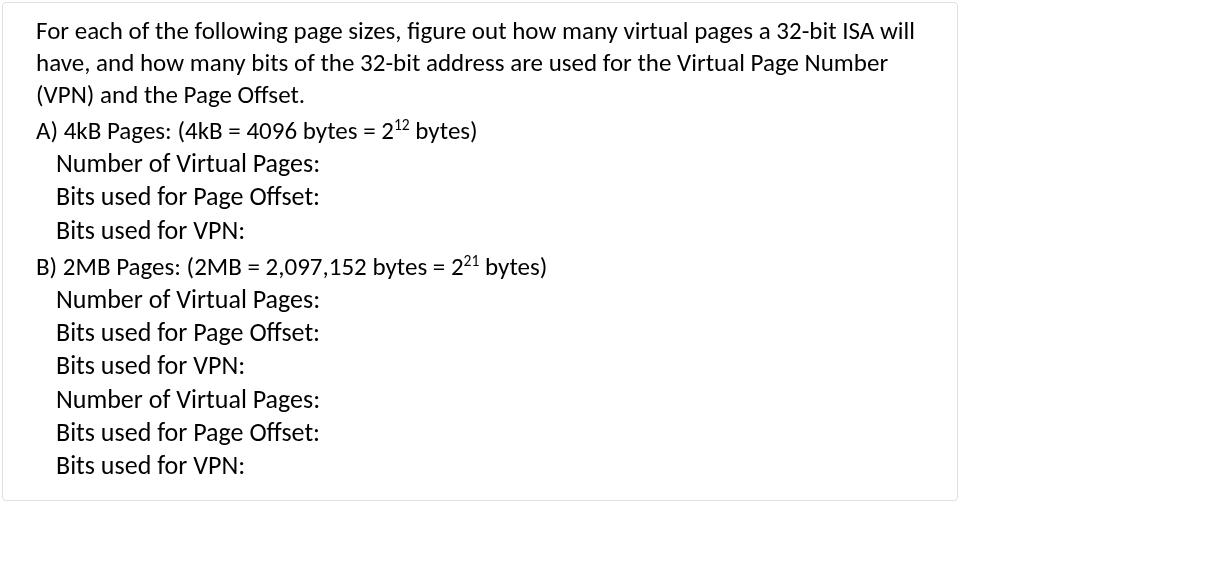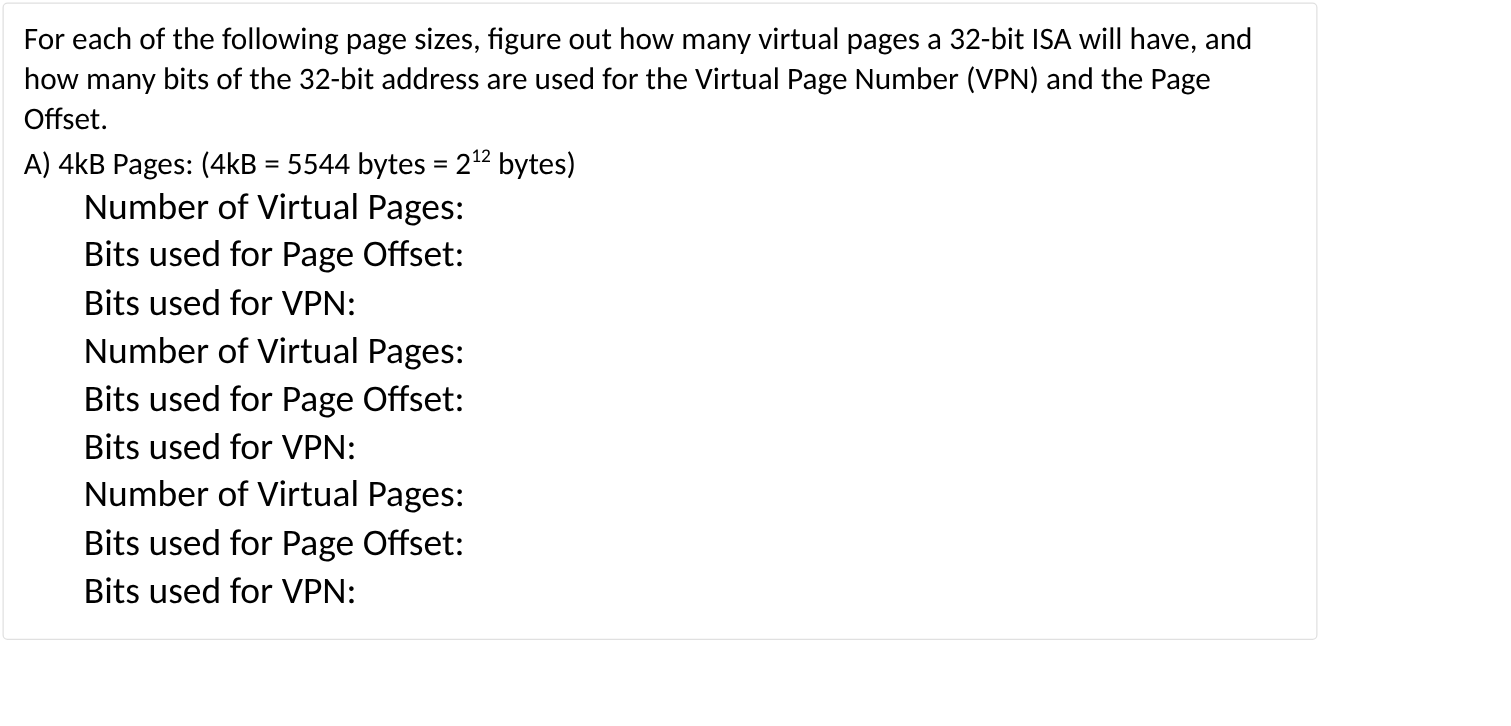--- a/index.html
+++ b/index.html
@@ -6,65 +6,68 @@
     margin: 0;
     padding: 0;
     width: 1209px;
     height: 581px;
     background: #ffffff;
     font-family: Calibri, "Segoe UI", Arial, sans-serif;
     color: #000000;
   }
   .box {
     box-sizing: border-box;
-    width: 1052px;
+    width: 956px;
     border: 1px solid #e0e0e0;
     border-radius: 4px;
-    padding: 12px 32px 18px 16px;
+    padding: 12px 32px 18px 33px;
     margin: 2px;
   }
   .intro {
     font-size: 25px;
     line-height: 1.28;
     margin-bottom: 2px;
   }
   .section-header {
     font-size: 25px;
     line-height: 1.28;
     margin-top: 4px;
   }
   .section-header .label {
     font-weight: normal;
   }
   .sub {
-    font-size: 30px;
+    font-size: 26px;
     line-height: 1.28;
-    margin-left: 48px;
+    margin-left: 20px;
   }
   sup {
     font-size: 0.62em;
     vertical-align: super;
     line-height: 0;
     text-align: center;
   }
 </style>
 </head>
 <body>
 
 <div class="box">
 
   <div class="intro">For each of the following page sizes, figure out how many virtual pages a 32-bit ISA will have, and how many bits of the 32-bit address are used for the Virtual Page Number (VPN) and the Page Offset.</div>
 
   <div class="section-header">
-    <span class="label">A) 4kB Pages:</span><span> (4kB = 5544 bytes = 2</span><sup>12</sup><span> bytes)</span>
+    <span class="label">A) 4kB Pages:</span><span> (4kB = 4096 bytes = 2</span><sup>12</sup><span> bytes)</span>
   </div>
   <div class="sub">Number of Virtual Pages:</div>
   <div class="sub">Bits used for Page Offset:</div>
   <div class="sub">Bits used for VPN:</div>
 
+  <div class="section-header">
+    <span class="label">B) 2MB Pages:</span><span> (2MB = 2,097,152 bytes = 2</span><sup>21</sup><span> bytes)</span>
+  </div>
   <div class="sub">Number of Virtual Pages:</div>
   <div class="sub">Bits used for Page Offset:</div>
   <div class="sub">Bits used for VPN:</div>
 
   <div class="sub">Number of Virtual Pages:</div>
   <div class="sub">Bits used for Page Offset:</div>
   <div class="sub">Bits used for VPN:</div>
 
 </div>
 

